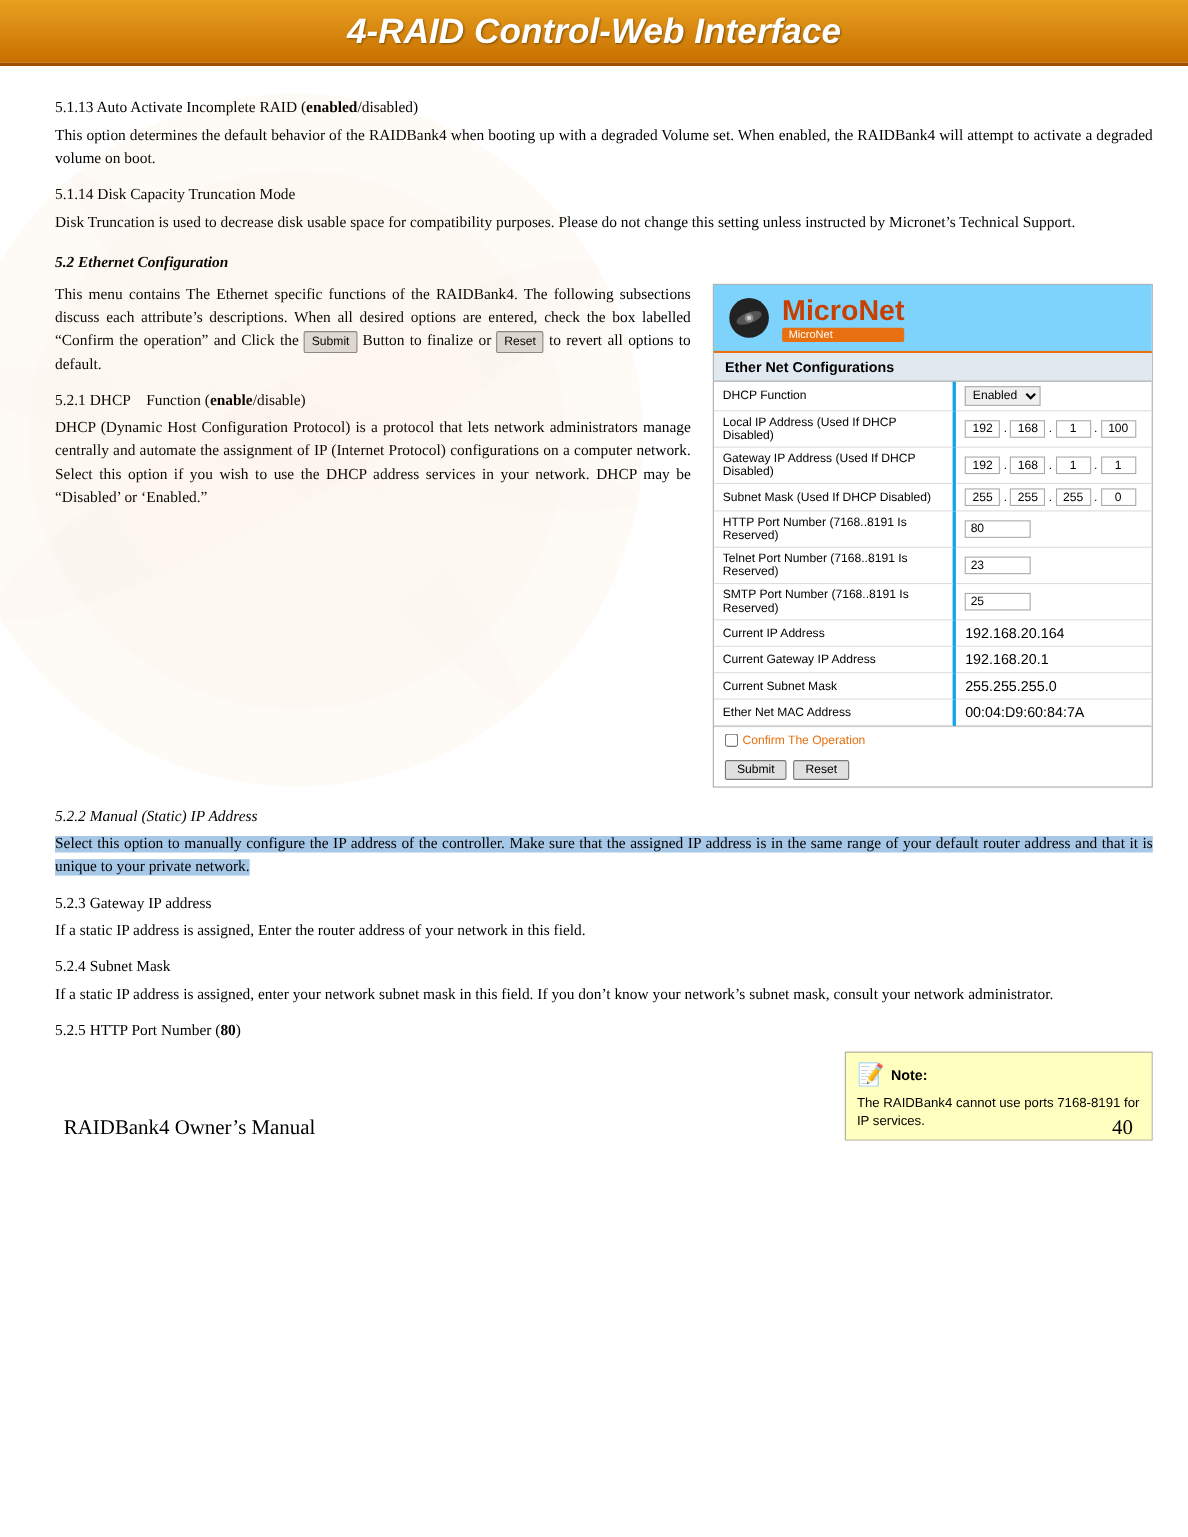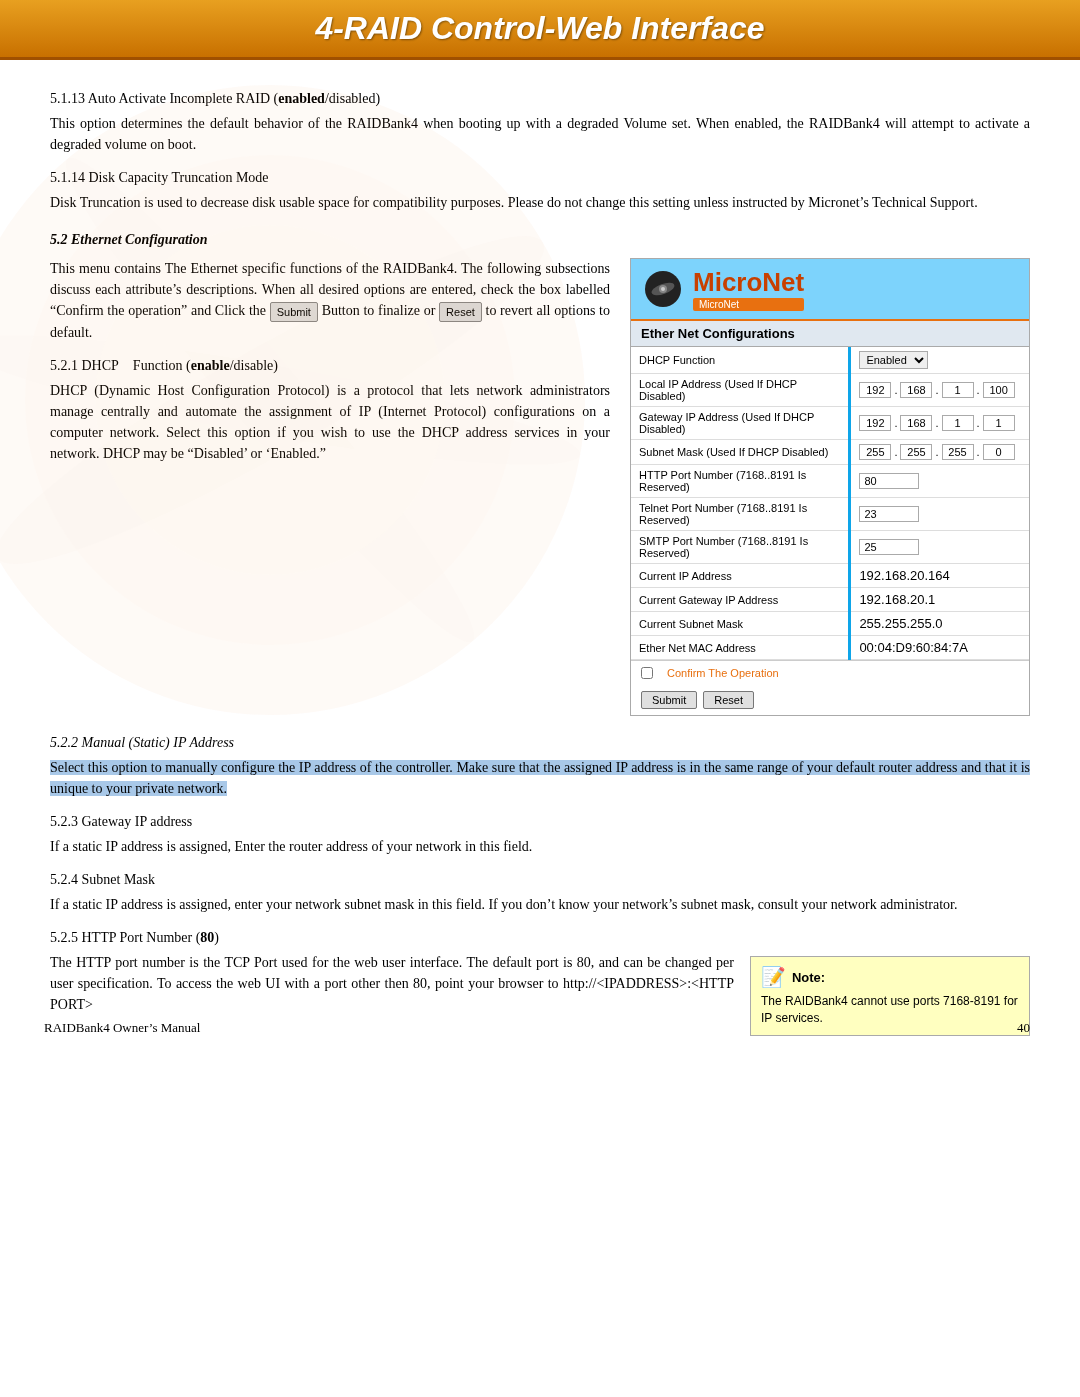--- a/index.html
+++ b/index.html
@@ -48,21 +48,21 @@
       font-weight: bold;
       font-family: Arial, sans-serif;
       text-shadow: 1px 1px 2px rgba(0,0,0,0.4);
     }
     .page-header h1 span {
       font-style: italic;
     }
 
     
     .main-content {
-      padding: 20px 50px 20px 50px;
+      padding: 20px 32px 20px 50px;
     }
 
     
     .two-col {
       display: flex;
       gap: 20px;
       align-items: flex-start;
       margin-top: 8px;
     }
     .two-col .left-col {
@@ -197,21 +197,21 @@
       font-size: 13px;
     }
     .confirm-row {
       padding: 6px 10px;
       border-top: 1px solid #ccc;
     }
     .confirm-label {
       color: #e87010;
       font-size: 11px;
       display: flex;
-      gap: 14px;
+      gap: 4px;
     }
     .confirm-checkbox {
       width: 12px;
       height: 12px;
     }
     .panel-buttons {
       padding: 6px 10px;
       display: flex;
       gap: 6px;
     }
@@ -252,25 +252,25 @@
     .note-text {
       font-size: 12px;
       font-family: Arial, sans-serif;
       line-height: 1.4;
     }
 
     
     .page-footer {
       position: absolute;
       bottom: 20px;
-      left: 44px;
+      left: 58px;
       right: 50px;
       display: flex;
       justify-content: space-between;
-      font-size: 13px;
+      font-size: 19px;
       font-family: Times New Roman, serif;
     }
 
     
     .highlight-blue {
       background-color: #a8c8e8;
     }
 
     
     .mt-8 { margin-top: 8px; }
@@ -496,21 +496,20 @@
     <div style="overflow: hidden;">
 
       <div class="note-box">
         <div class="note-box-header">
           <span class="note-icon">📝</span>
           <span class="note-title">Note:</span>
         </div>
         <div class="note-text">The RAIDBank4 cannot use ports 7168-8191 for IP services.</div>
       </div>
 
-      <p>The HTTP port number is the TCP Port used for the web user interface. The default port is 80, and can be changed per user specification. To access the web UI with a port other then 80, point your browser to http://&lt;IPADDRESS&gt;:&lt;HTTP PORT&gt;</p>
     </div>
 
   </div>
 
   <div class="page-footer">
     <span>RAIDBank4 Owner’s Manual</span>
     <span>40</span>
   </div>
 
 </div>

